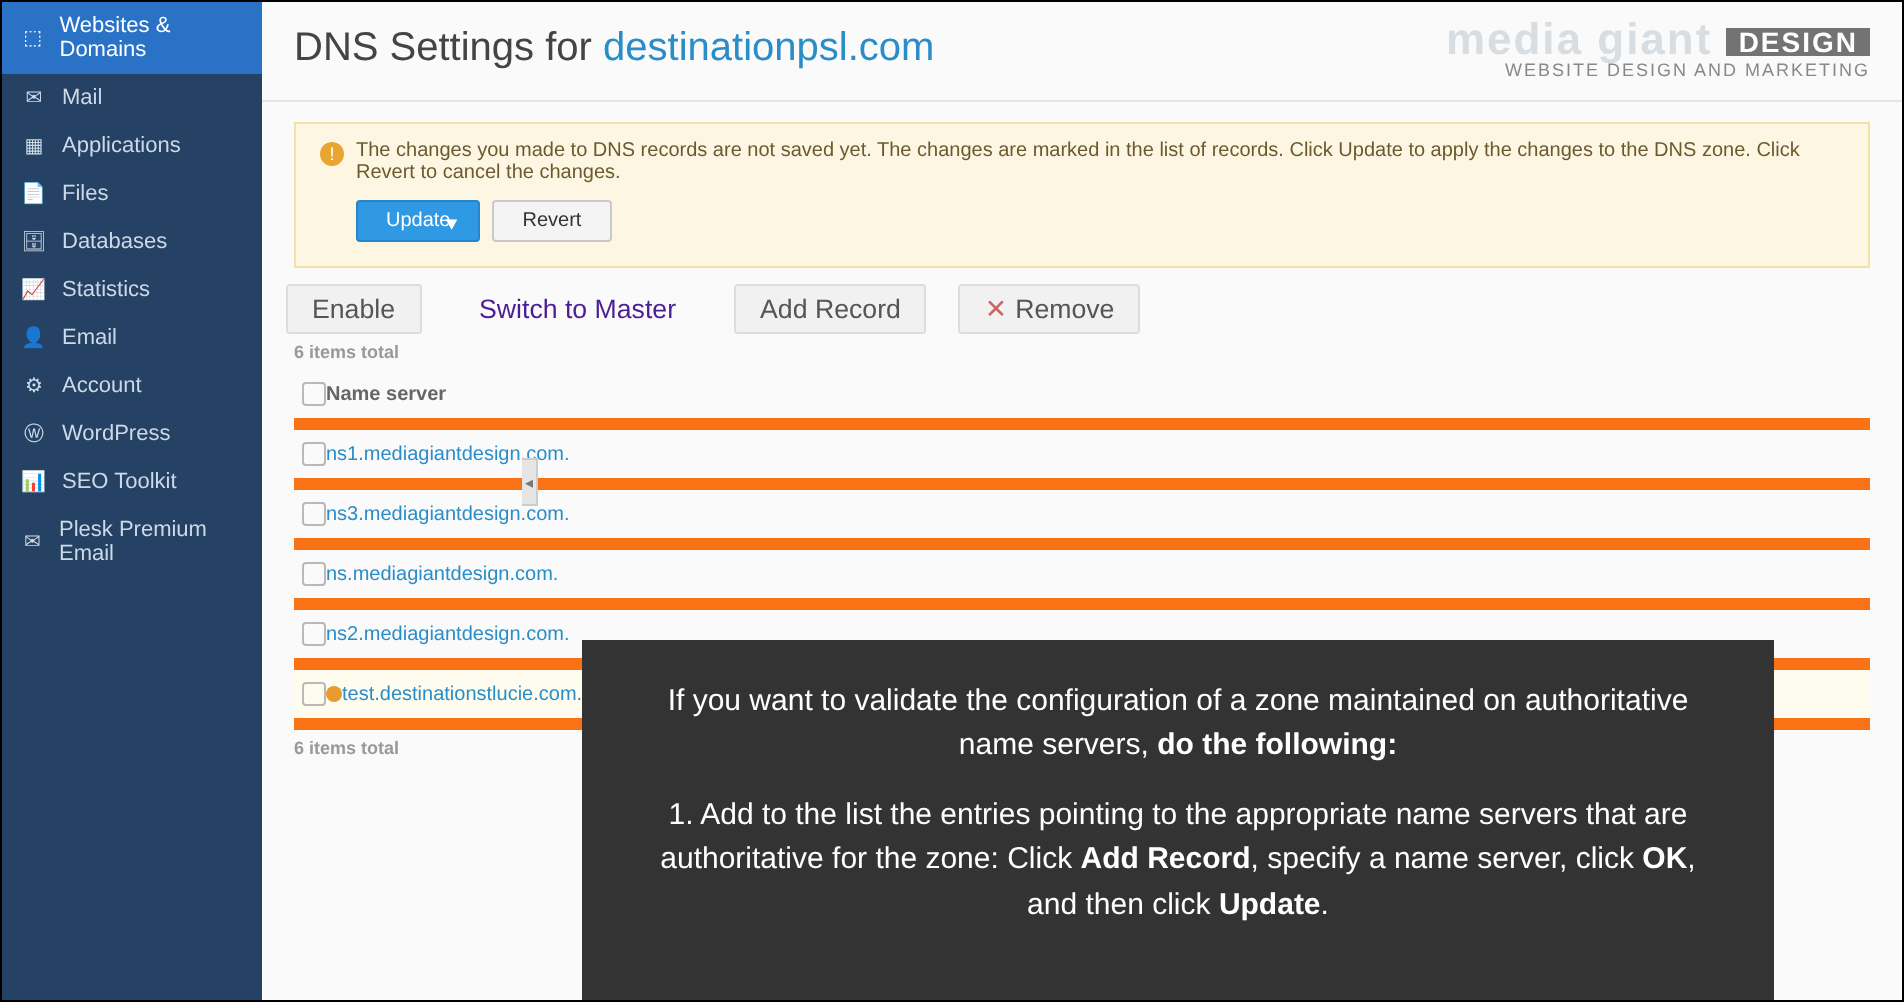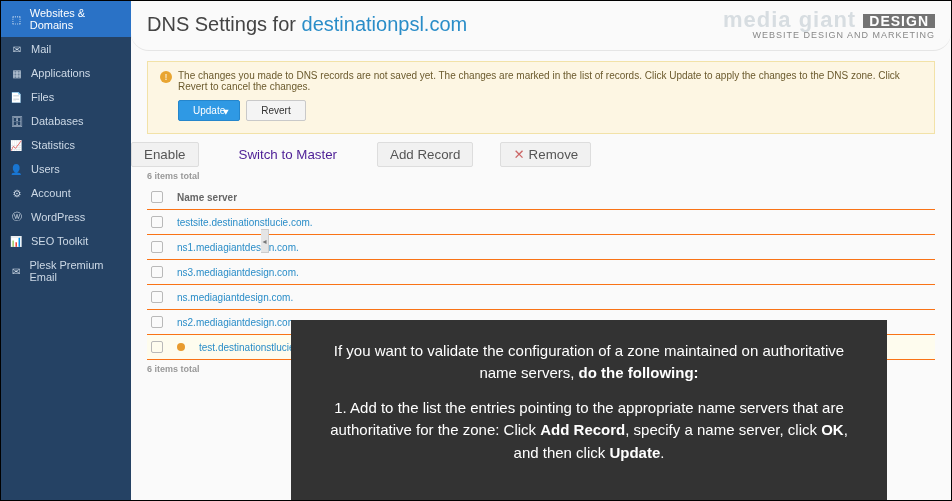--- a/index.html
+++ b/index.html
@@ -34,21 +34,20 @@
   .nav-icon { width: 12px; height: 12px; display:flex; align-items:center; justify-content:center; font-size:10px; }
 
   
   .main { flex: 1; background: #fafafa; position: relative; overflow: hidden; }
   .header {
     display: flex;
     justify-content: space-between;
     align-items: center;
     padding: 8px 16px 10px 16px;
     border-bottom: 1px solid #e5e5e5;
-    border-radius: 18px;
   }
   .title-row { font-size: 20px; color: #444; }
   .title-row .domain { color: #2a8dc8; }
   .brand { text-align: right; line-height: 1; }
   .brand-main { font-size: 22px; color: #d7dde1; font-weight: 600; letter-spacing: 1px; }
   .brand-main .highlight { background: #737373; color: #fff; padding: 0 6px; font-size: 14px; display:inline-block; vertical-align: middle; }
   .brand-sub { font-size: 9px; color: #888; letter-spacing: 1px; }
 
   
   .notice {
@@ -82,23 +81,23 @@
     position:absolute; right:10px; bottom:2px; width:10px;height:10px;
   }
   .cursor-dot::after{
     content:""; position:absolute; width:0;height:0;
     border-left:5px solid #fff; border-top:3px solid transparent; border-bottom:3px solid transparent;
     transform: rotate(-30deg);
   }
 
   
   .toolbar {
-    margin: 4px 0;
+    margin: 4px 12px;
     display:flex;
-    gap: 27px;
+    gap: 16px;
     align-items:center;
     font-size:10px;
   }
   .tool-btn {
     background:#f1f1f1;
     border:1px solid #ddd;
     padding:4px 12px;
     border-radius:2px;
     color:#555;
     cursor:pointer;
@@ -106,23 +105,23 @@
   .tool-btn.ghost { background:transparent; border-color:transparent; color:#4c1d95; cursor:default;}
   .tool-btn .x { color:#c66; margin-right:4px;}
 
   .count { margin: 4px 16px; font-size: 9px; color:#999;font-weight:bold; }
 
   
   .records { margin: 2px 16px; font-size: 10px; }
   .rec-head, .rec-row {
     display:flex;
     align-items:center;
-    gap:14px;
+    gap:0;
     padding:6px 4px;
-    border-bottom:1px solid #f97316;
+    border-bottom:6px solid #f97316;
   }
   .rec-head { color:#666; font-weight:600; }
   .chk { width:12px;height:12px;border:1px solid #b9b9b9;border-radius:2px;flex-shrink:0;}
   .rec-row a { color:#2a8dc8; text-decoration:none; }
   .rec-row.hl { background:#fefcee; }
   .dot-new { width:8px;height:8px;border-radius:50%;background:#e89b2f;flex-shrink:0;}
 
   
   .overlay {
     position:absolute;
@@ -170,21 +169,21 @@
       <div class="nav-item">
         <span class="nav-icon">🗄</span>
         <span>Databases</span>
       </div>
       <div class="nav-item">
         <span class="nav-icon">📈</span>
         <span>Statistics</span>
       </div>
       <div class="nav-item">
         <span class="nav-icon">👤</span>
-        <span>Users</span>
+        <span>Email</span>
       </div>
       <div class="nav-item">
         <span class="nav-icon">⚙</span>
         <span>Account</span>
       </div>
       <div class="nav-item">
         <span class="nav-icon">ⓦ</span>
         <span>WordPress</span>
       </div>
       <div class="nav-item">
@@ -234,24 +233,20 @@
     </div>
 
     <div class="count">6 items total</div>
 
     <div class="records">
       <div class="rec-head">
         <span class="chk"></span>
         <span>Name server</span>
       </div>
       <div id="rows">
-          <div class="rec-row">
-            <span class="chk"></span>
-            <a href="#">testsite.destinationstlucie.com.</a>
-          </div>
           <div class="rec-row">
             <span class="chk"></span>
             <a href="#">ns1.mediagiantdesign.com.</a>
           </div>
           <div class="rec-row">
             <span class="chk"></span>
             <a href="#">ns3.mediagiantdesign.com.</a>
           </div>
           <div class="rec-row">
             <span class="chk"></span>

